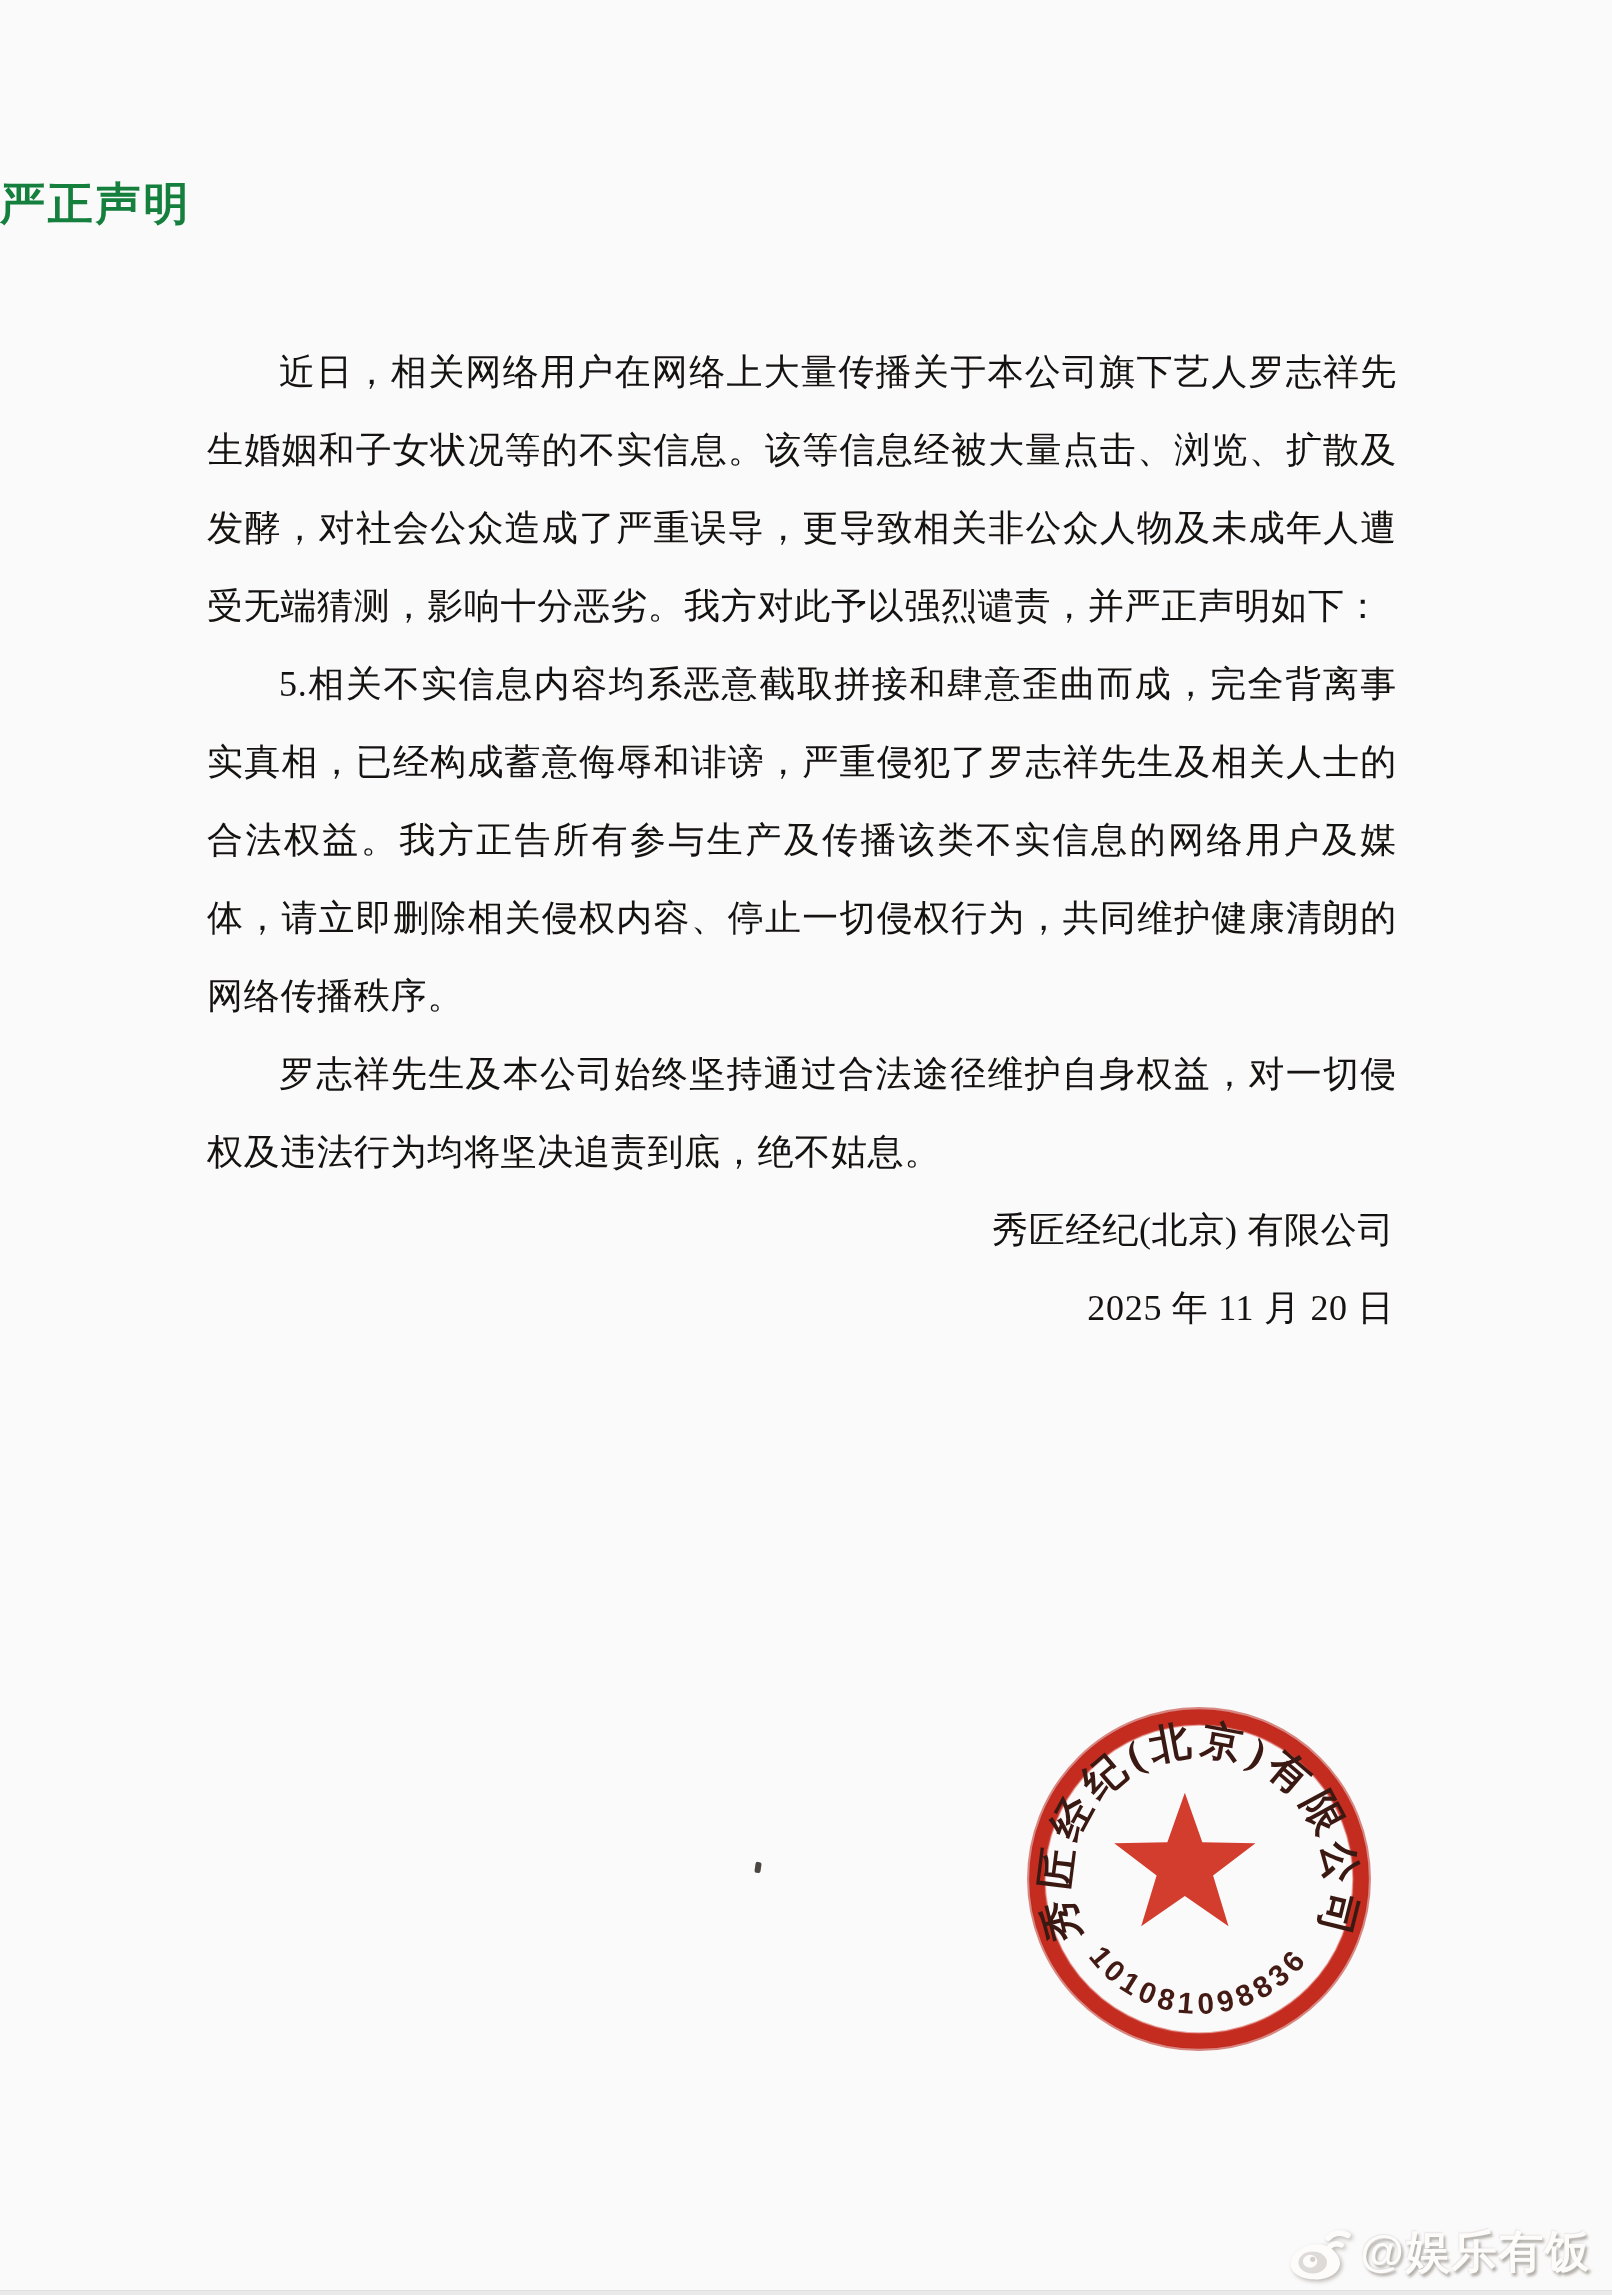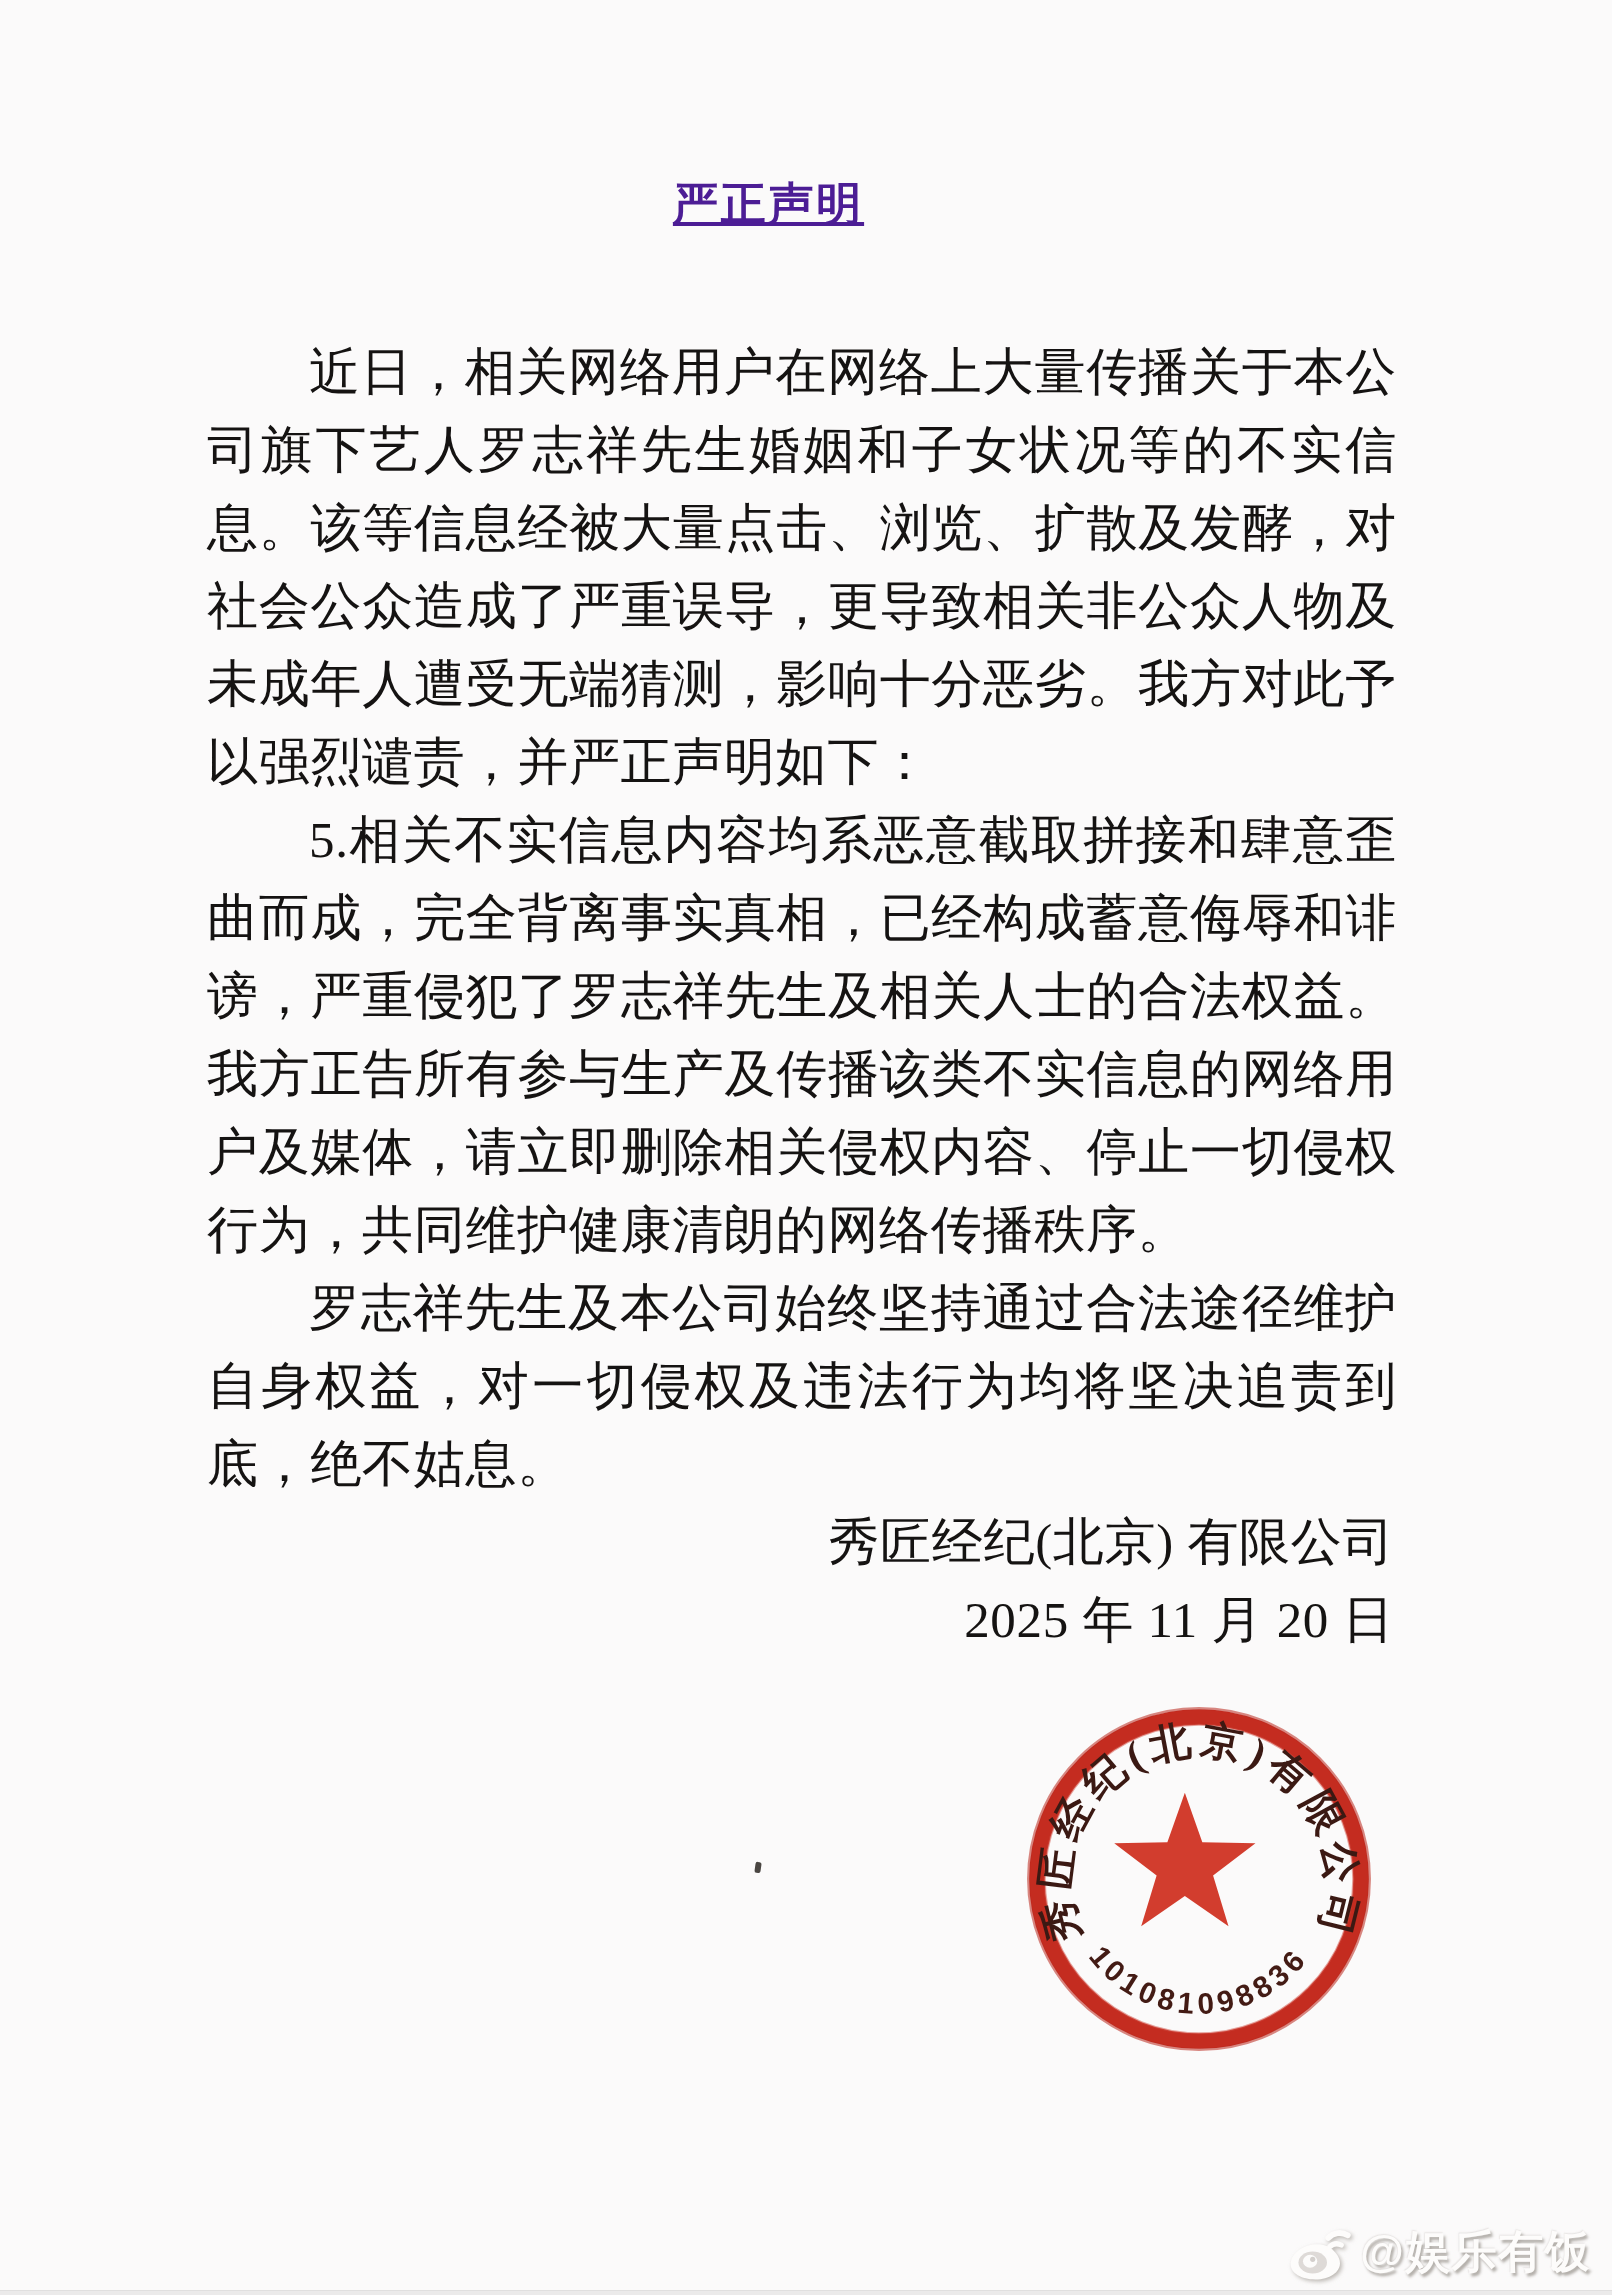--- a/index.html
+++ b/index.html
@@ -7,31 +7,29 @@
     position:relative;
     width:1613px;height:2295px;
     background:#fbfafa;
     overflow:hidden;
     font-family:"Liberation Serif","DejaVu Serif",serif;
     color:#151312;
   }
   .doc-title{
     position:absolute;
     left:0;top:174px;width:1537px;
-    text-align:center;
     font-size:45px;
     font-weight:bold;
     letter-spacing:2.8px;
-    color:#4c1d95;
-    text-decoration:underline;
+    color:#15803d;
   }
   .body-block{
     position:absolute;
     left:207px;top:333px;width:1190px;
-    font-size:51px;
+    font-size:36px;
     line-height:78px;
     letter-spacing:0.7px;
     text-align:justify;
   }
   .body-block p{margin:0;text-indent:2em;}
   .closing{margin:0;text-indent:2em;}
   .sig-line{margin:0;text-indent:0 !important;text-align:right;padding-right:2.8px;}
   .sig-block{position:relative;z-index:3;}
   
   .seal{

